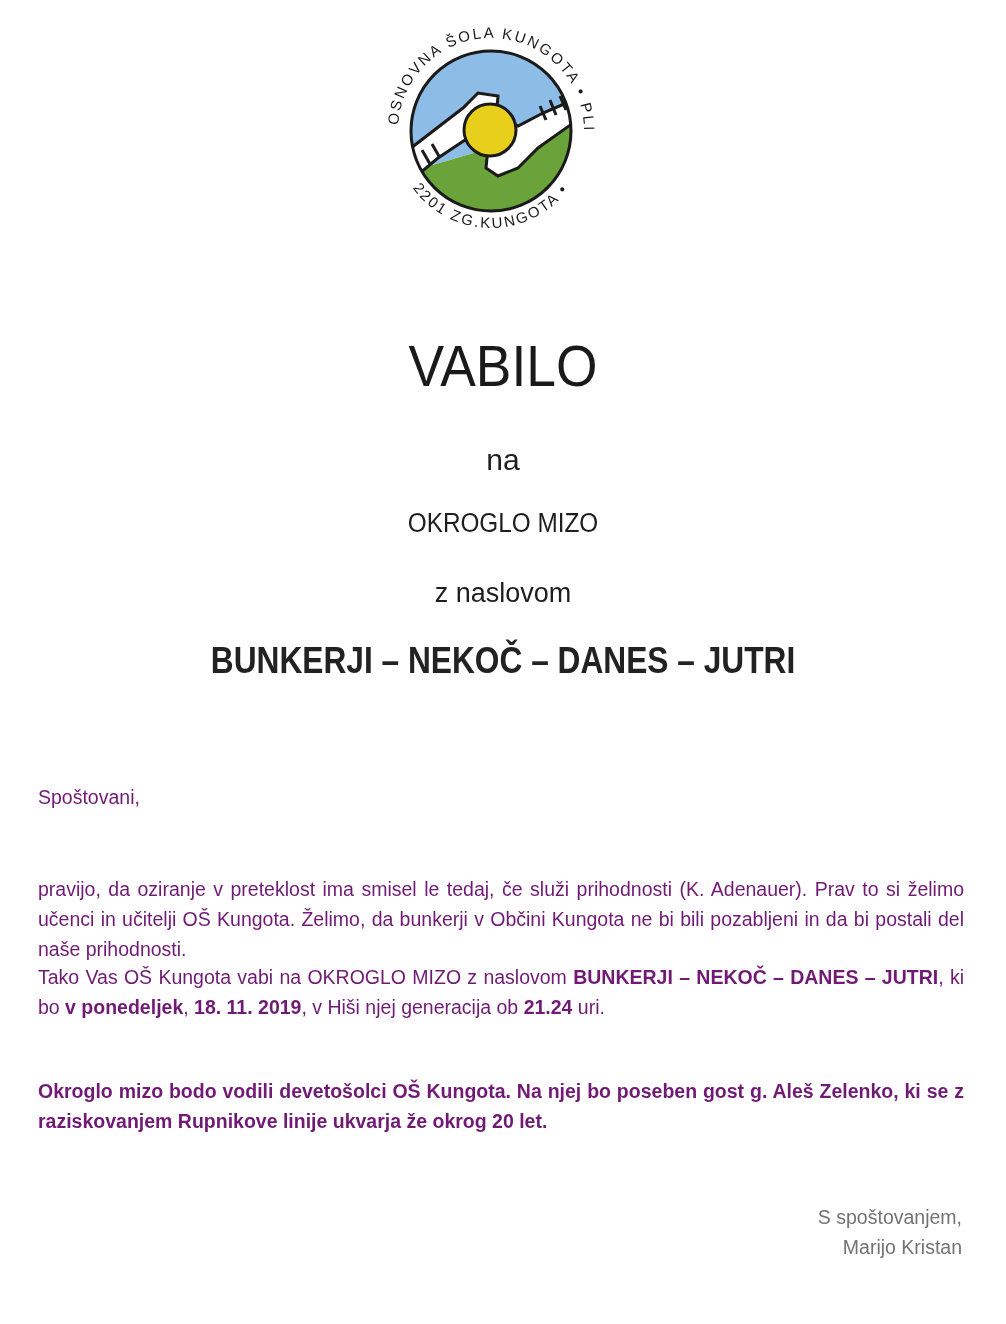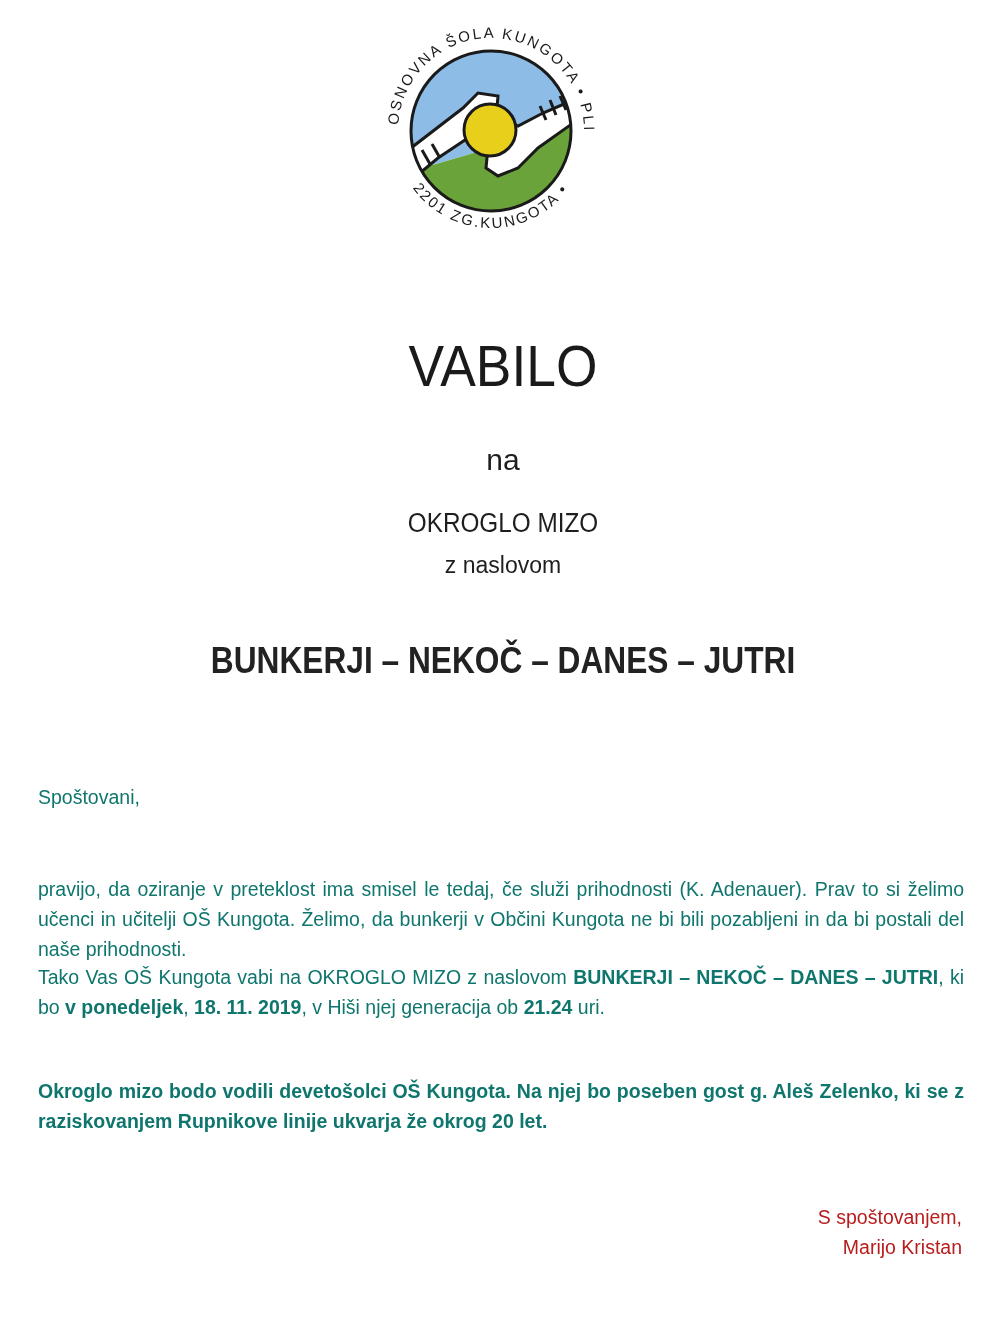--- a/index.html
+++ b/index.html
@@ -6,28 +6,28 @@
   body {
     width: 1006px; height: 1324px; position: relative; overflow: hidden;
     font-family: "Liberation Sans", "DejaVu Sans", sans-serif;
     color: #1e1e1e;
   }
   .logo { position: absolute; left: 368px; top: 8px; width: 246px; height: 246px; }
   .center { position: absolute; left: 0; width: 1006px; text-align: center; }
   .title { top: 332px; font-size: 58px; letter-spacing: 0px; color: #1a1a1a; transform: scaleX(0.92); }
   .na { top: 443px; font-size: 30px; }
   .okroglo { top: 508px; font-size: 27px; transform: scaleX(0.9); }
-  .naslovom { top: 552px; font-size: 23px; }
+  .naslovom { top: 578px; font-size: 27px; }
   .topic { top: 640px; font-size: 36px; font-weight: bold; transform: scaleX(0.88); color: #222; }
-  .body-text { position: absolute; left: 38px; width: 926px; font-size: 19.5px; line-height: 30px; color: #0f766e; }
+  .body-text { position: absolute; left: 38px; width: 926px; font-size: 19.5px; line-height: 30px; color: #701a75; }
   .greet { top: 782px; }
   .p1 { top: 842px; text-align: justify; text-align-last: left; margin-top: 32px; }
   .p2 { top: 962px; text-align: justify; text-align-last: left; }
   .p3 { top: 1076px; text-align: justify; text-align-last: left; font-weight: bold; }
-  .sig { position: absolute; right: 44px; top: 1202px; text-align: right; font-size: 19.5px; line-height: 30px; color: #b91c1c; }
+  .sig { position: absolute; right: 44px; top: 1202px; text-align: right; font-size: 19.5px; line-height: 30px; color: #737373; }
   .sig div { display: block; }
   b { font-weight: bold; }
 </style>
 </head>
 <body>
 
 <div class="logo">
   <svg width="246" height="246" viewBox="0 0 246 246">
     <defs>
       <path id="ringTop" d="M 30,123 A 93,93 0 1,1 216,123"></path>

